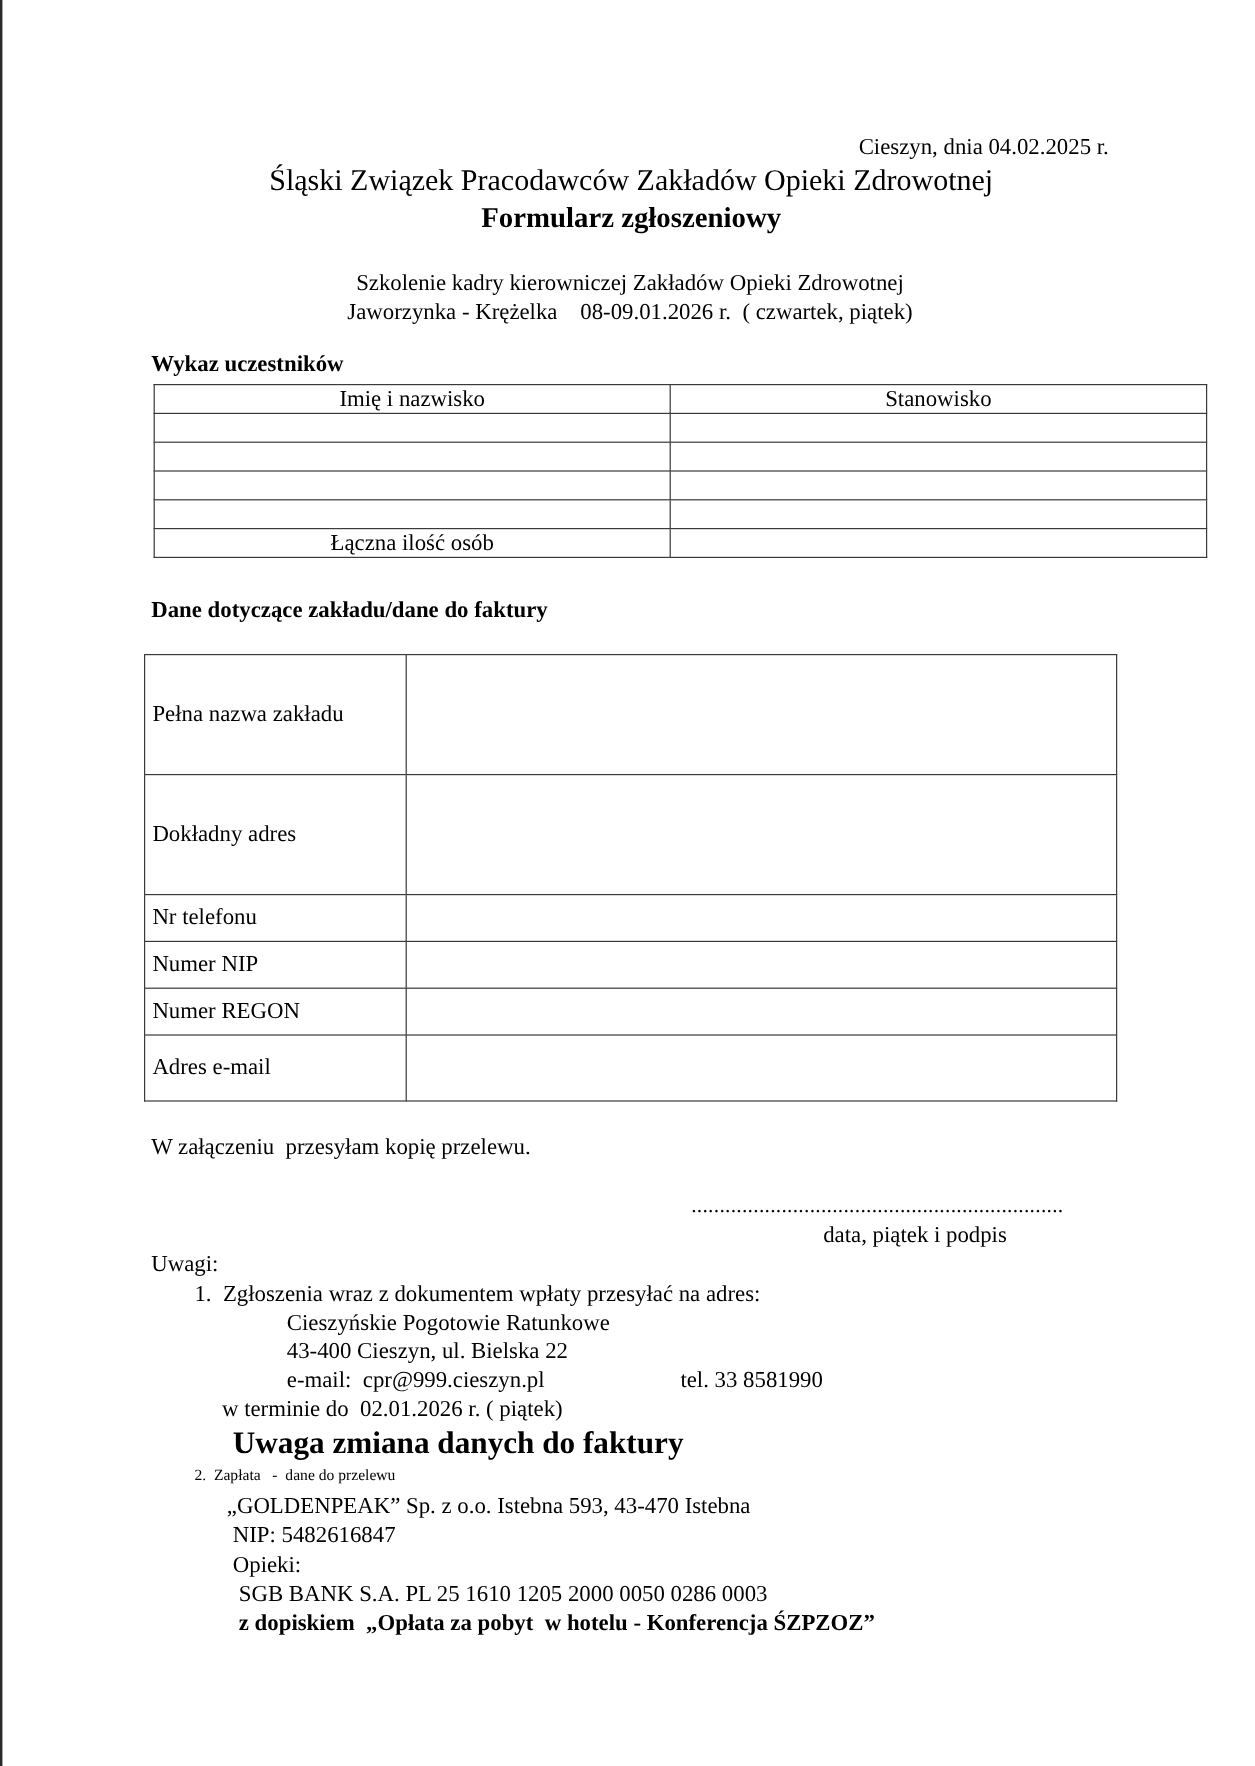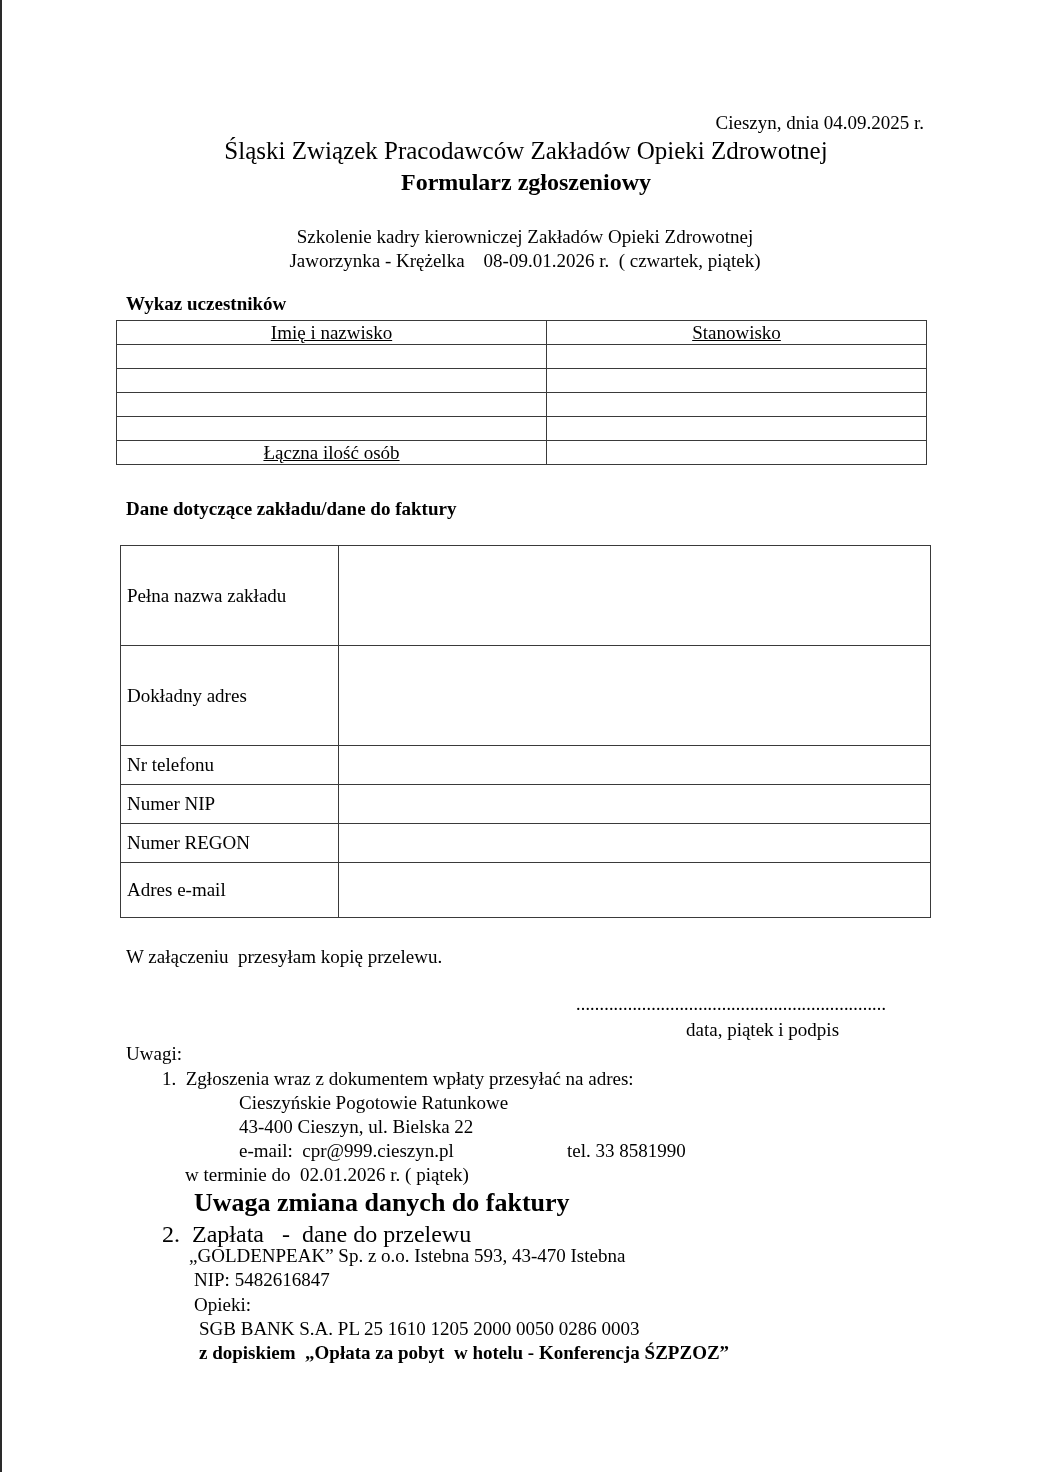--- a/index.html
+++ b/index.html
@@ -33,21 +33,21 @@
 
     table.grid {
       position: absolute;
       border-collapse: collapse;
       font-size: 19px;
     }
     table.grid td {
       border: 1.5px solid #3a3a3a;
       padding: 0;
     }
-    .participants { top: 320px; left: 116px; width: 811px; text-decoration: underline; }
+    .participants { top: 320px; left: 128px; width: 878px; }
     .participants td { height: 23px; }
     .participants td.c1 { width: 429px; text-align: center; }
     .participants td.c2 { text-align: center; }
     .participants td.sum { vertical-align: bottom; line-height: 22px; }
 
     .company { top: 545px; left: 120px; width: 811px; }
     .company td.lbl { width: 211px; padding-left: 6px; vertical-align: middle; }
     .company tr.tall td { height: 99px; }
     .company tr.mid td { height: 38px; }
     .company tr.email td { height: 54px; }
@@ -56,33 +56,33 @@
     .dots { top: 994px; left: 576px; font-size: 18px; letter-spacing: 0.2px; }
     .sig-label { top: 1019px; left: 686px; font-size: 19px; }
     .notes-label { top: 1043px; left: 126px; font-size: 19px; }
     .n1 { top: 1068px; left: 162px; font-size: 19px; }
     .addr1 { top: 1092px; left: 239px; font-size: 19px; }
     .addr2 { top: 1116px; left: 239px; font-size: 19px; }
     .addr3 { top: 1140px; left: 239px; font-size: 19px; }
     .tel { top: 1140px; left: 567px; font-size: 19px; }
     .deadline { top: 1164px; left: 185px; font-size: 19px; }
     .warning { top: 1188px; left: 194px; font-size: 26px; font-weight: bold; color: #7a4a22; }
-    .n2 { top: 1221px; left: 162px; font-size: 24px; }
+    .n2 { top: 1221px; left: 162px; font-size: 13px; }
     .pay1 { top: 1245px; left: 189px; font-size: 19px; }
     .pay2 { top: 1269px; left: 194px; font-size: 19px; }
     .pay3 { top: 1294px; left: 194px; font-size: 19px; }
     .pay4 { top: 1318px; left: 199px; font-size: 19px; }
     .pay5 { top: 1342px; left: 199px; font-size: 19px; font-weight: bold; }
   </style>
 </head>
 <body>
 
 <div class="left-edge"></div>
 
-<div class="abs date-line">Cieszyn, dnia 04.09.2025 r.</div>
+<div class="abs date-line">Cieszyn, dnia 04.02.2025 r.</div>
 <div class="abs org-title">Śląski Związek Pracodawców Zakładów Opieki Zdrowotnej</div>
 <div class="abs form-title">Formularz zgłoszeniowy</div>
 <div class="abs training-line1">Szkolenie kadry kierowniczej Zakładów Opieki Zdrowotnej</div>
 <div class="abs training-line2">Jaworzynka - Krężelka    08-09.01.2026 r.  ( czwartek, piątek)</div>
 
 <div class="abs section-heading sec1">Wykaz uczestników</div>
 
 <table class="grid participants">
   <tbody>
       <tr>

